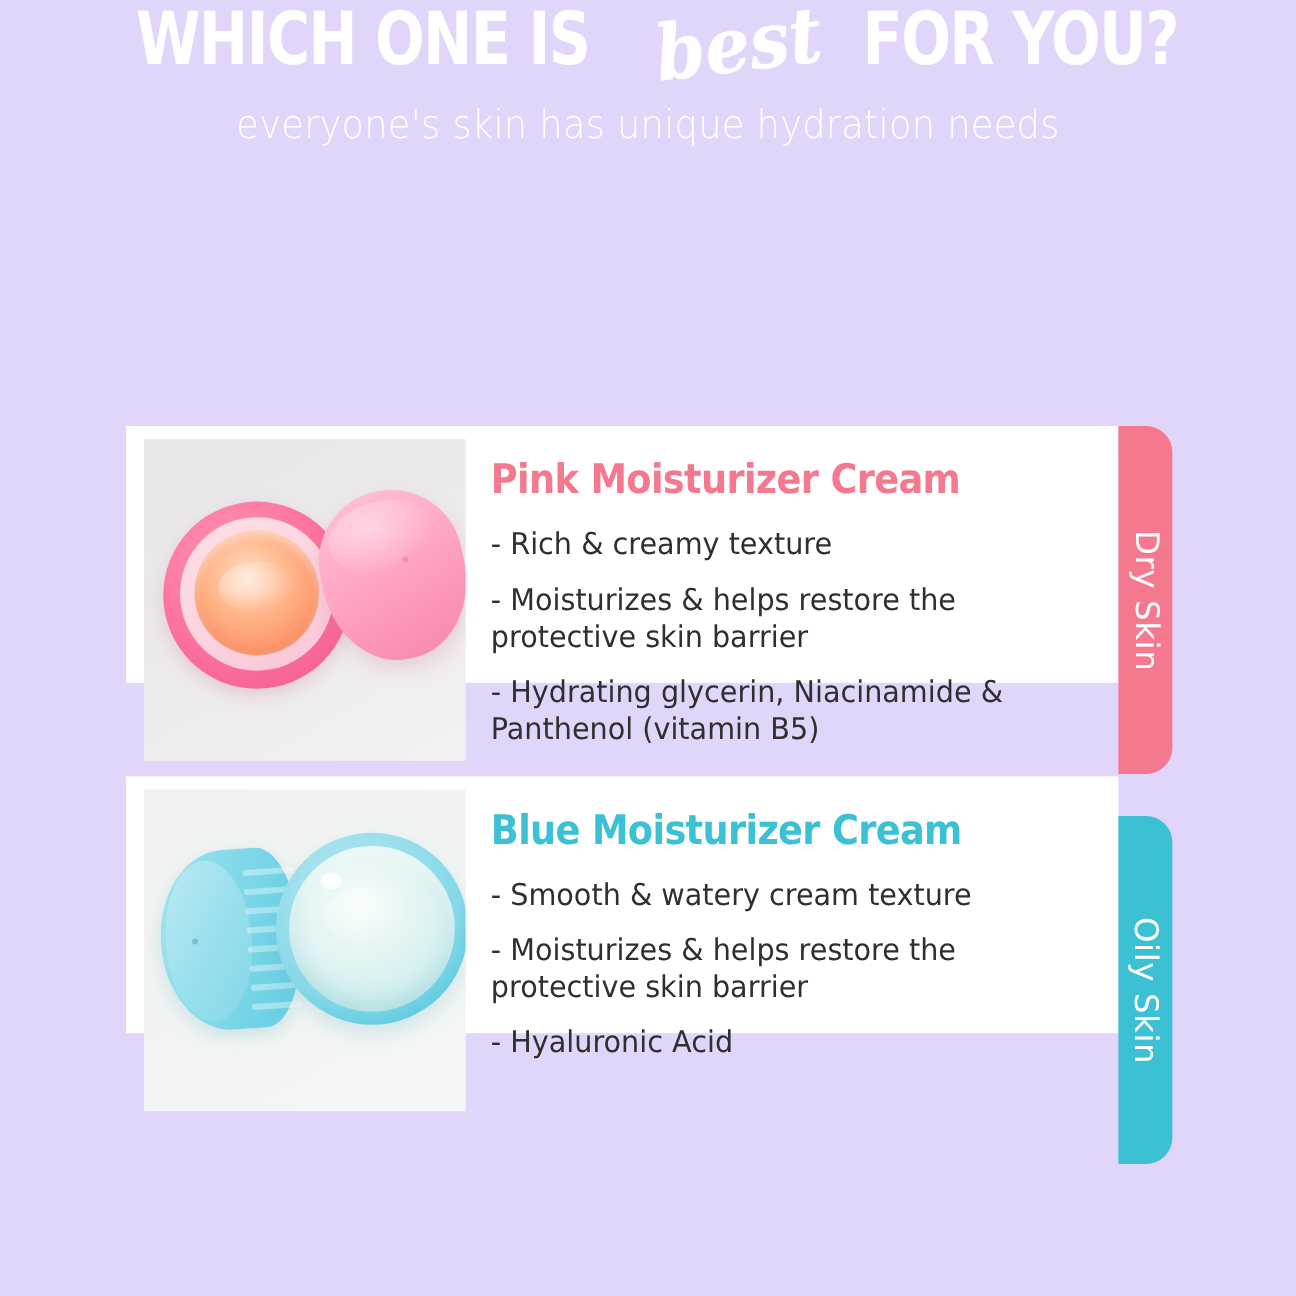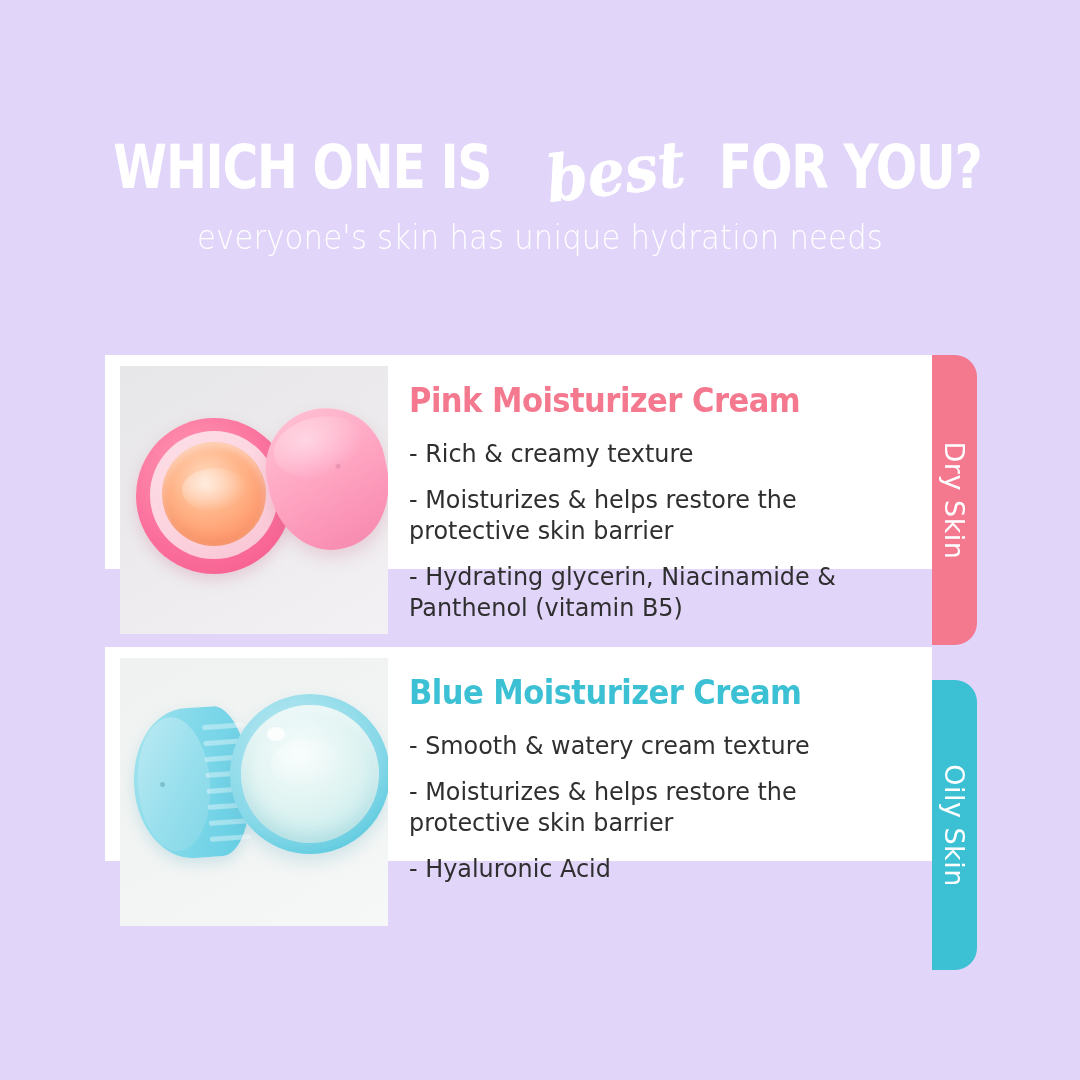--- a/index.html
+++ b/index.html
@@ -5,21 +5,21 @@
   * { margin:0; padding:0; box-sizing:border-box; }
   html, body { width:1080px; height:1080px; }
   body {
     background:#e2d5fa;
     font-family:"Liberation Sans", sans-serif;
     overflow:hidden;
     position:relative;
   }
 
   
-  .header { width:1080px; padding-top:134px; text-align:center; }
+  .header { width:1080px; text-align:center; }
 
   .headline {
     display:flex;
     align-items:center;
     justify-content:center;
     gap:0px;
     white-space:nowrap;
     line-height:1;
   }
   .headline .blk {

